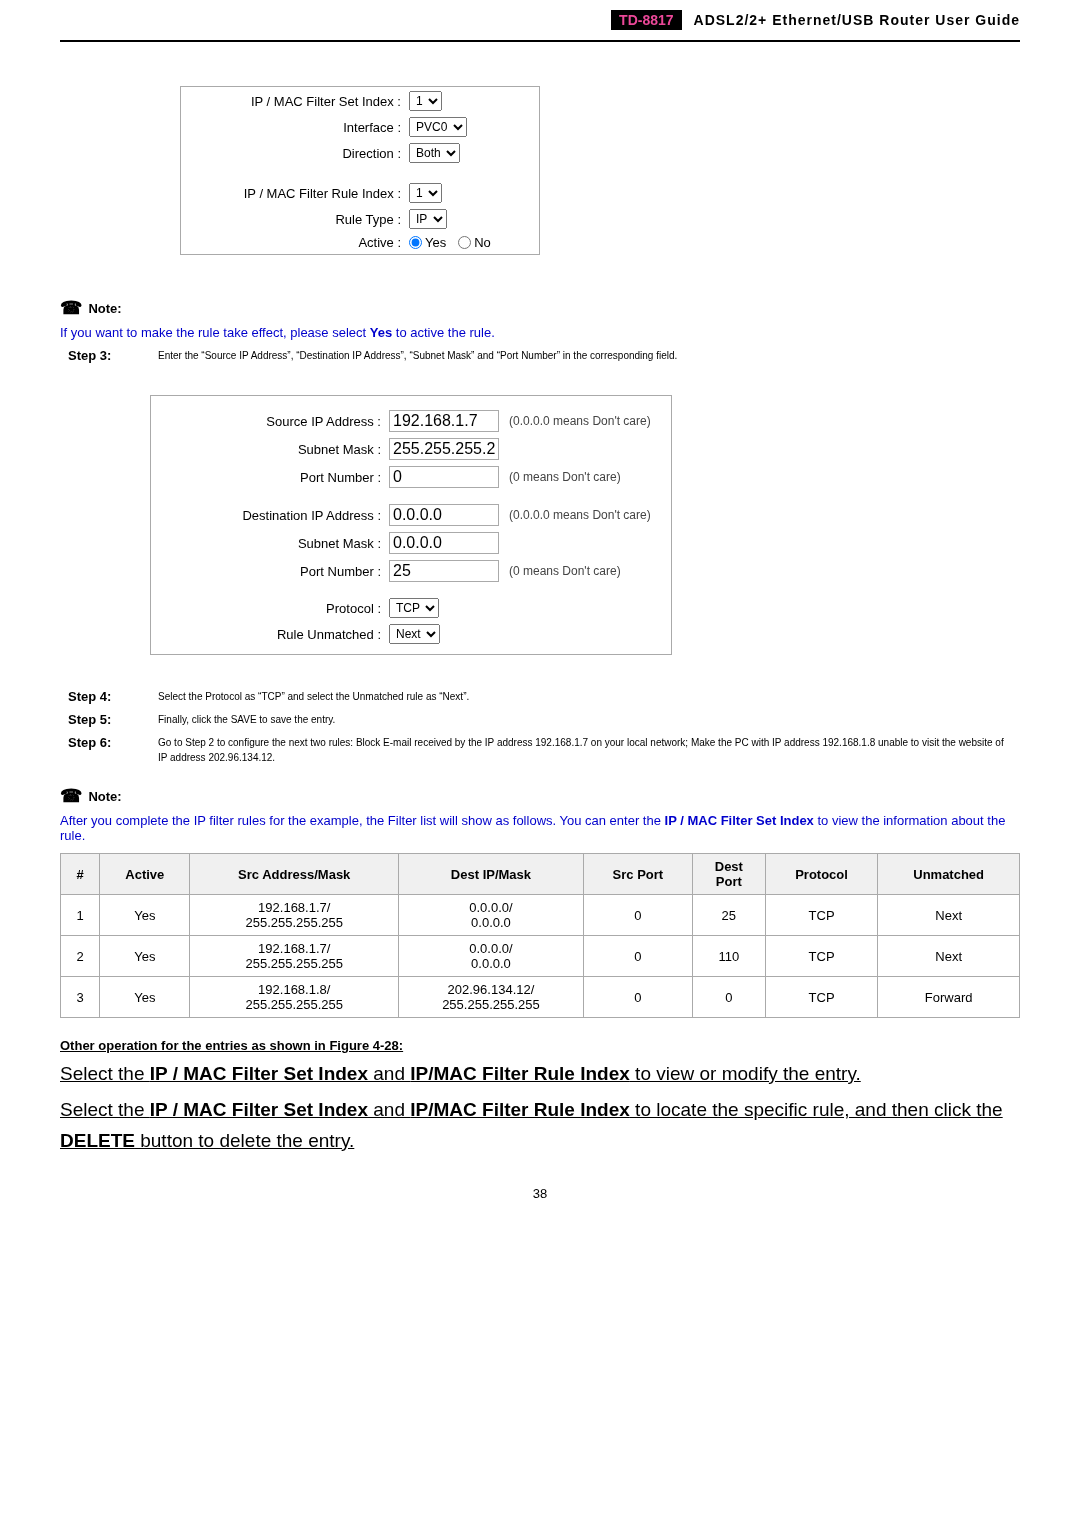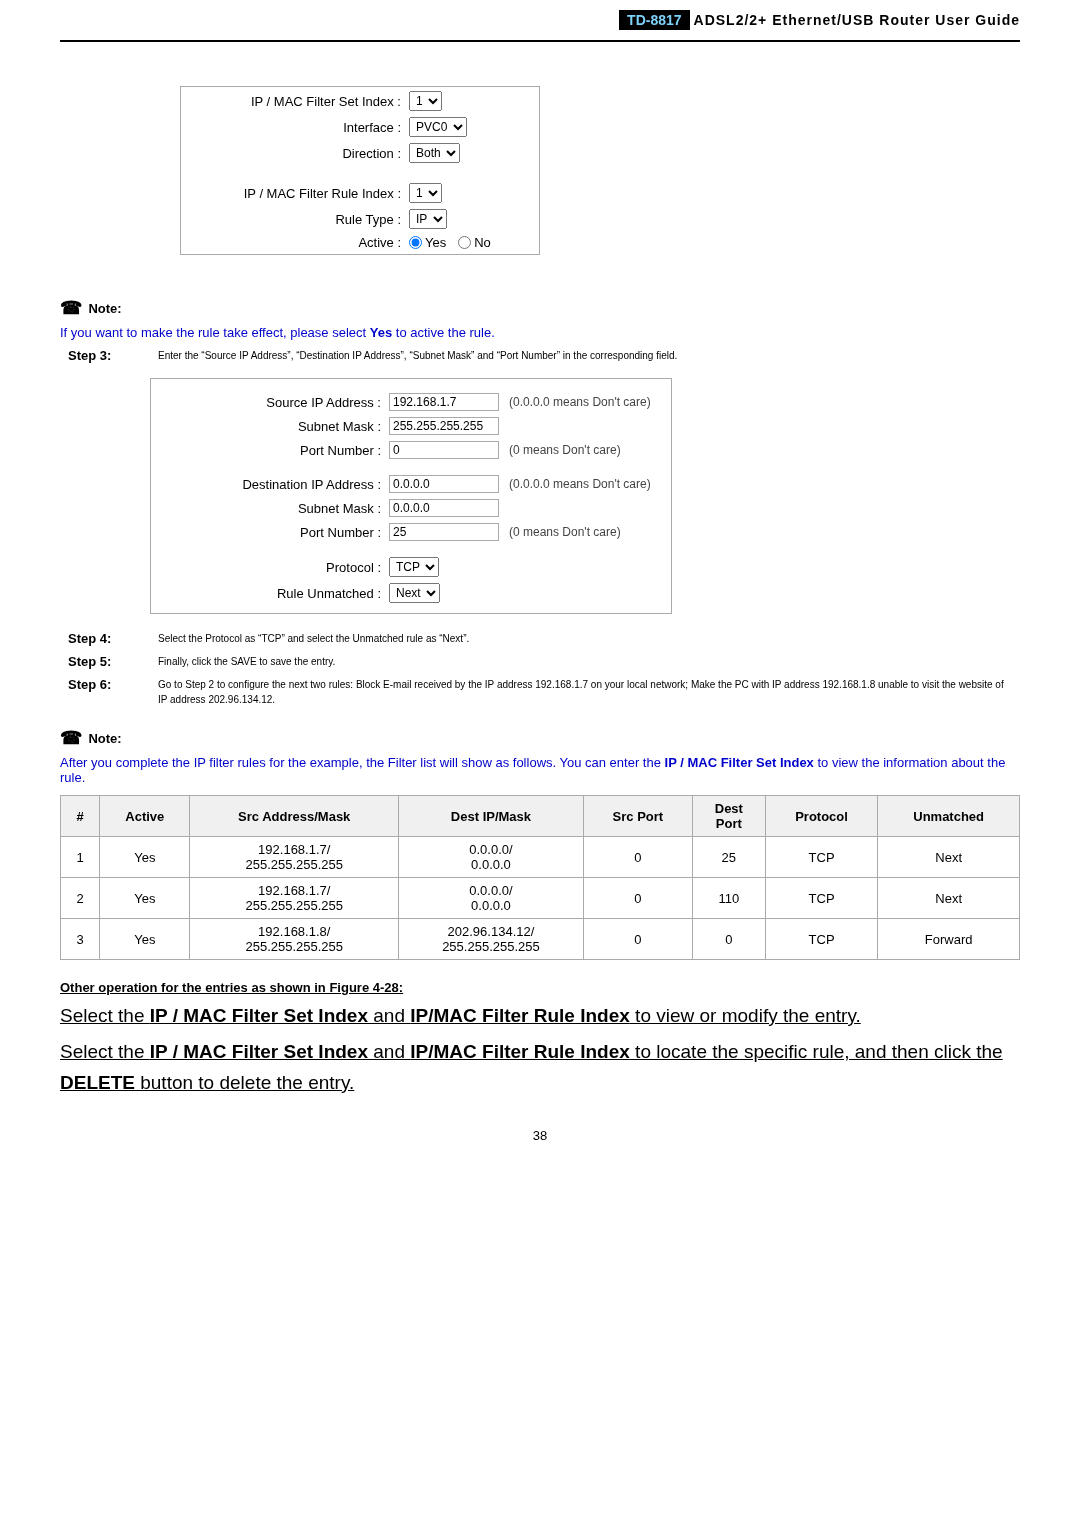--- a/index.html
+++ b/index.html
@@ -25,23 +25,23 @@
       display: flex;
       align-items: center;
       justify-content: flex-end;
       border-bottom: 2px solid #000;
       padding: 10px 0;
       margin-bottom: 20px;
     }
     .header-model {
       font-weight: bold;
       font-size: 14px;
-      margin-right: 4px;
+      margin-right: 12px;
       background: #000;
-      color: #7dd3fc;
+      color: #ec4899;
       padding: 2px 8px;
     }
     .header-title {
       font-size: 14px;
       font-weight: bold;
       letter-spacing: 1px;
     }
 
     
     .form-box {
@@ -65,21 +65,21 @@
       margin-right: 8px;
       font-size: 13px;
     }
 
     select {
       font-size: 12px;
       padding: 1px 2px;
     }
 
     input[type="text"] {
-      font-size: 12px;
+      font-size: 16px;
       padding: 1px 3px;
       width: 120px;
       border: 1px solid #aaa;
     }
 
     .radio-group {
       display: flex;
       align-items: center;
       gap: 12px;
     }
@@ -140,21 +140,21 @@
     }
 
     .step-content strong {
       font-weight: normal;
     }
 
     
     .field-form-box {
       border: 1px solid #aaa;
       padding: 14px 20px 10px 20px;
-      margin: 7px 0;
+      margin: 24px 0;
       display: inline-block;
       min-width: 500px;
     }
 
     .field-section-gap {
       height: 10px;
     }
 
     
     .filter-table {

